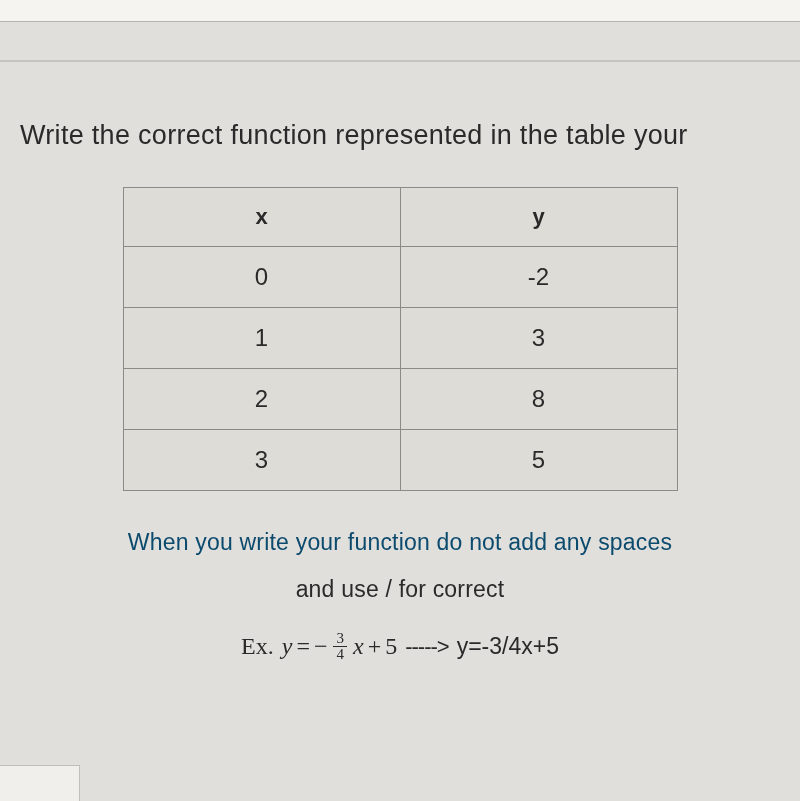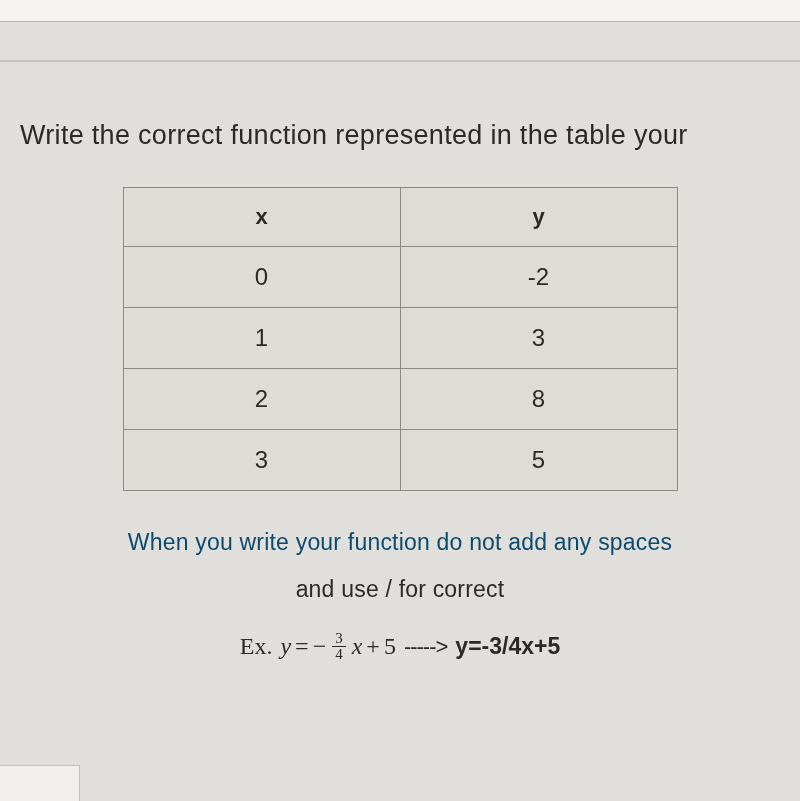--- a/index.html
+++ b/index.html
@@ -115,21 +115,21 @@
     }
     .arrow {
       font-family: Arial, sans-serif;
       font-style: normal;
       font-size: 22px;
       letter-spacing: -1px;
     }
     .plain-eq {
       font-family: Arial, sans-serif;
       font-style: normal;
-      font-weight: bold;
+      font-weight: normal;
       font-size: 23px;
     }
     .bottom-left-box {
       position: absolute;
       bottom: 0;
       left: 0;
       width: 80px;
       height: 36px;
       background: #f0efeb;
       border-top: 1px solid #c0bfbb;

